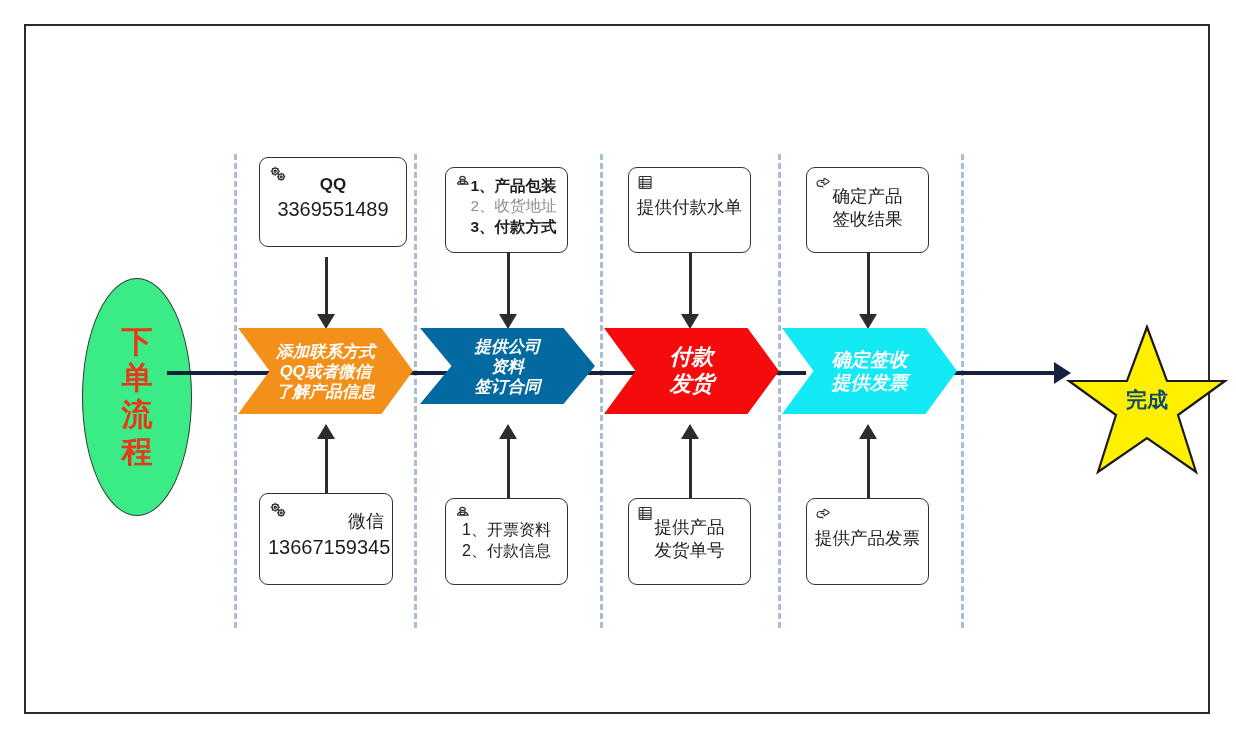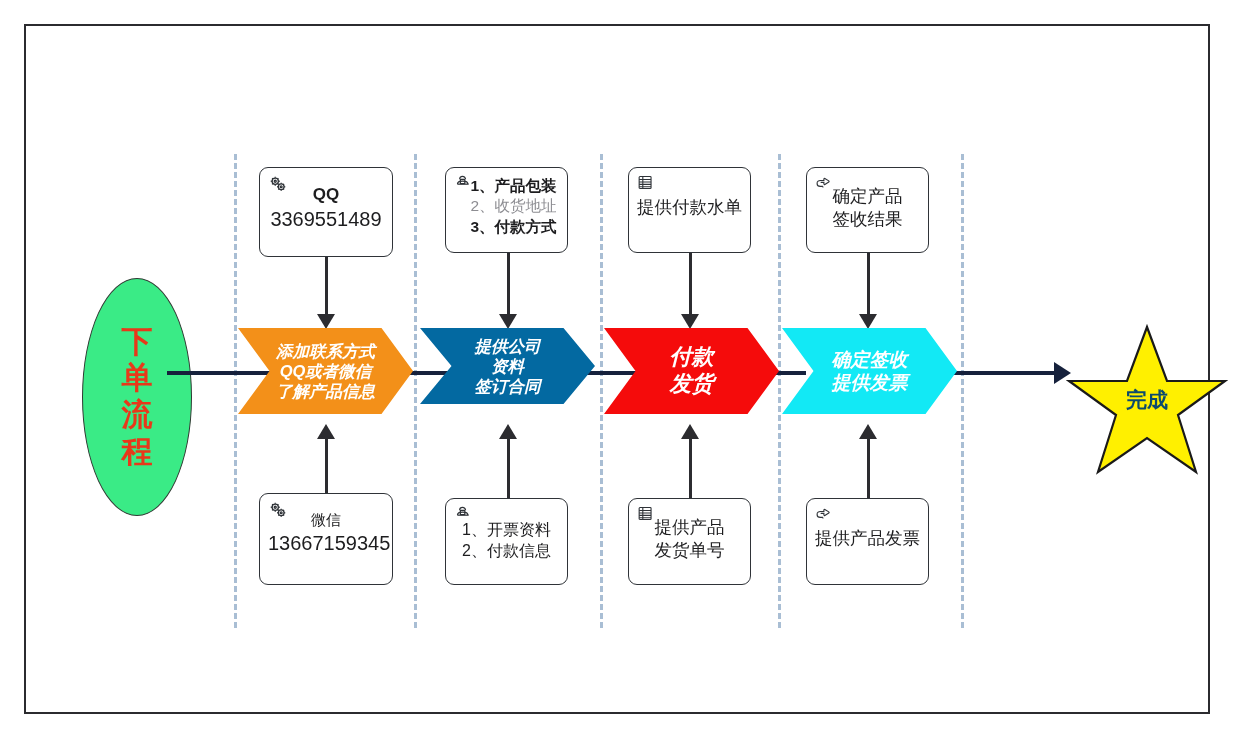--- a/index.html
+++ b/index.html
@@ -165,21 +165,21 @@
       <div class="vtext">下单流程</div>
     </div>
 
     <div class="spine" style="left:141px; top:345px; width:104px;"></div>
     <div class="spine" style="left:350px; top:345px; width:84px;"></div>
     <div class="spine" style="left:535px; top:345px; width:80px;"></div>
     <div class="spine" style="left:718px; top:345px; width:62px;"></div>
     <div class="spine" style="left:900px; top:345px; width:130px;"></div>
     <div class="spine-arrow" style="left:1028px; top:336px;"></div>
 
-    <div class="note" style="left:233px; top:141px; width:134px; height:90px;">
+    <div class="note" style="left:233px; top:131px; width:148px; height:90px;">
       <span class="note-icon">
         <svg viewBox="0 0 24 24" width="22" height="22" fill="none" stroke="currentColor" stroke-width="1.4">
           <circle cx="9" cy="9" r="3.4"></circle>
             <circle cx="9" cy="9" r="1.1"></circle>
           <path d="M9 4.1v1.2M9 12.7v1.2M4.1 9h1.2M12.7 9h1.2M5.6 5.6l.9.9M11.5 11.5l.9.9M12.4 5.6l-.9.9M6.5 11.5l-.9.9"></path>
           <circle cx="15.5" cy="15" r="3.1"></circle>
             <circle cx="15.5" cy="15" r="1"></circle>
           <path d="M15.5 10.6v1.1M15.5 18.3v1.1M11.1 15h1.1M18.8 15h1.1M12.4 11.9l.8.8M17.8 17.3l.8.8M18.6 11.9l-.8.8M13.2 17.3l-.8.8"></path>
         </svg>
       </span>
@@ -206,21 +206,21 @@
         <svg viewBox="0 0 24 24" width="22" height="22" fill="none" stroke="currentColor" stroke-width="1.4">
           <circle cx="9" cy="9" r="3.4"></circle>
             <circle cx="9" cy="9" r="1.1"></circle>
           <path d="M9 4.1v1.2M9 12.7v1.2M4.1 9h1.2M12.7 9h1.2M5.6 5.6l.9.9M11.5 11.5l.9.9M12.4 5.6l-.9.9M6.5 11.5l-.9.9"></path>
           <circle cx="15.5" cy="15" r="3.1"></circle>
             <circle cx="15.5" cy="15" r="1"></circle>
           <path d="M15.5 10.6v1.1M15.5 18.3v1.1M11.1 15h1.1M18.8 15h1.1M12.4 11.9l.8.8M17.8 17.3l.8.8M18.6 11.9l-.8.8M13.2 17.3l-.8.8"></path>
         </svg>
       </span>
       <div class="note-body">
-        <span class="ln" style="font-size:15px;">微信</span>
+        <span class="ln" style="font-size:18px;text-align:right;">微信</span>
         <span class="ln" style="font-size:20px;">13667159345</span>
       </div>
     </div>
 
     <div class="note" style="left:419px; top:141px; width:123px; height:86px;">
       <span class="note-icon">
         <svg viewBox="0 0 24 24" width="20" height="20" fill="none" stroke="currentColor" stroke-width="1.5">
           <path d="M8 7.5a3.5 3.5 0 0 1 7 0"></path>
           <rect x="8.8" y="7.5" width="5.4" height="5.2" rx="0.8"></rect>
           <path d="M5.4 13.2c0-2.6 2.8-3.4 6.2-3.4s6.2.8 6.2 3.4"></path>

